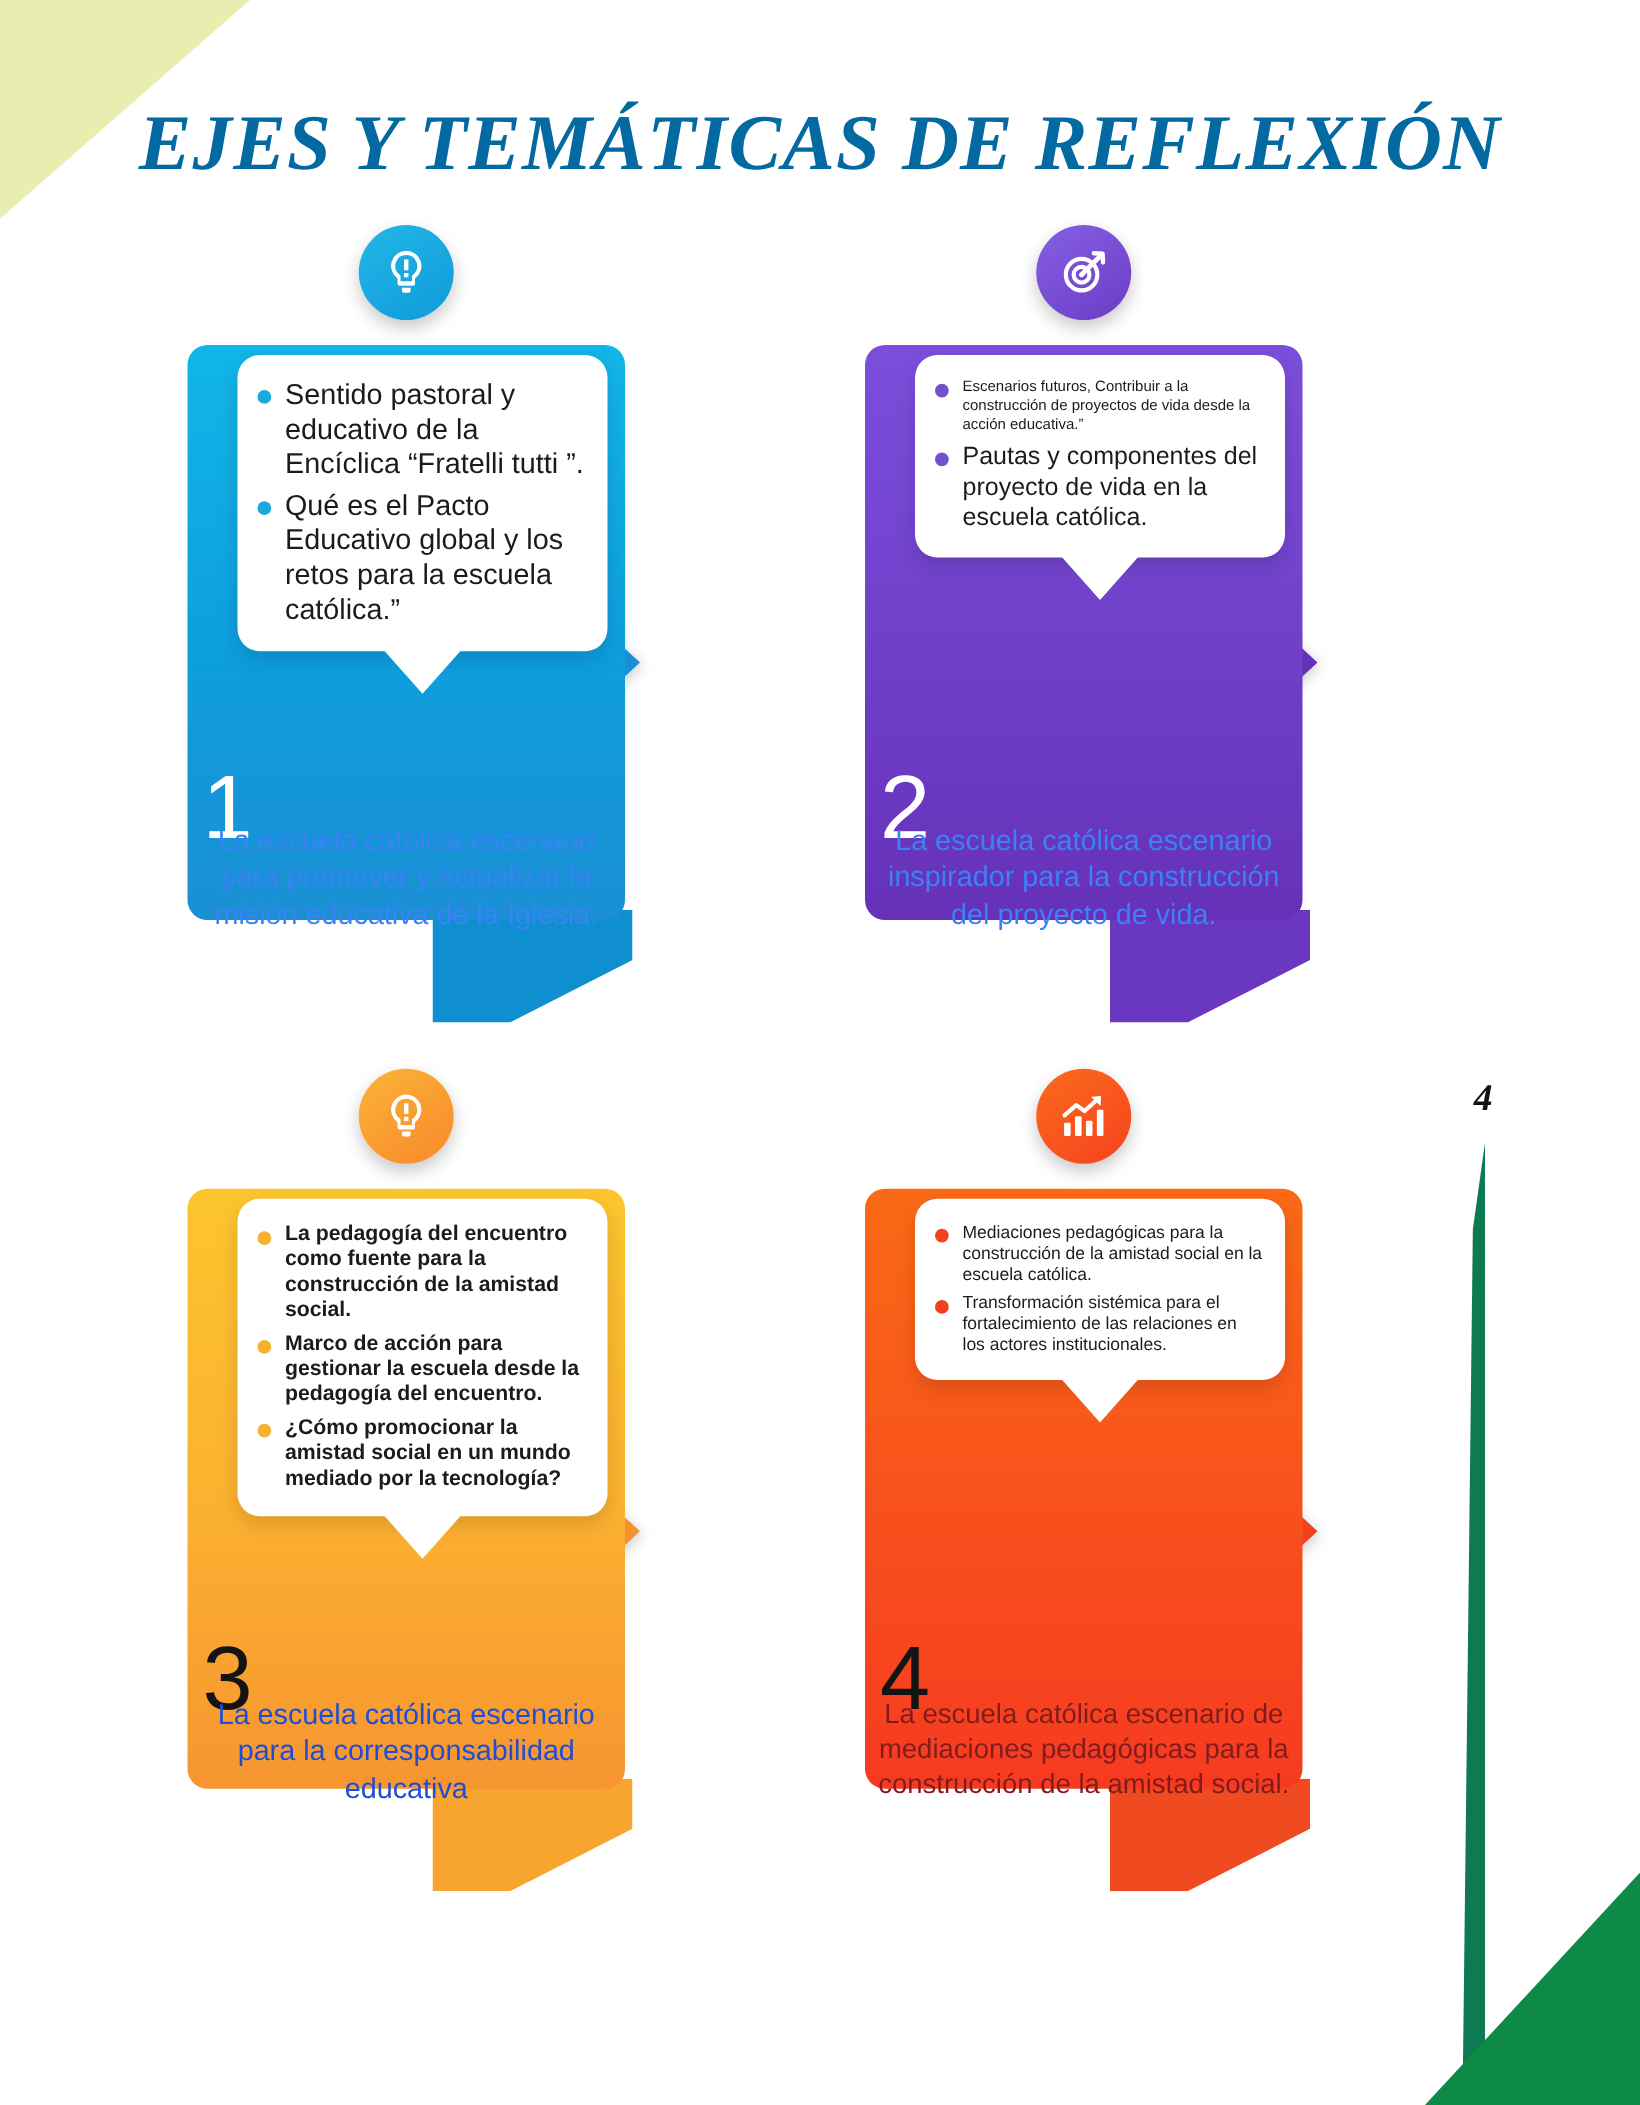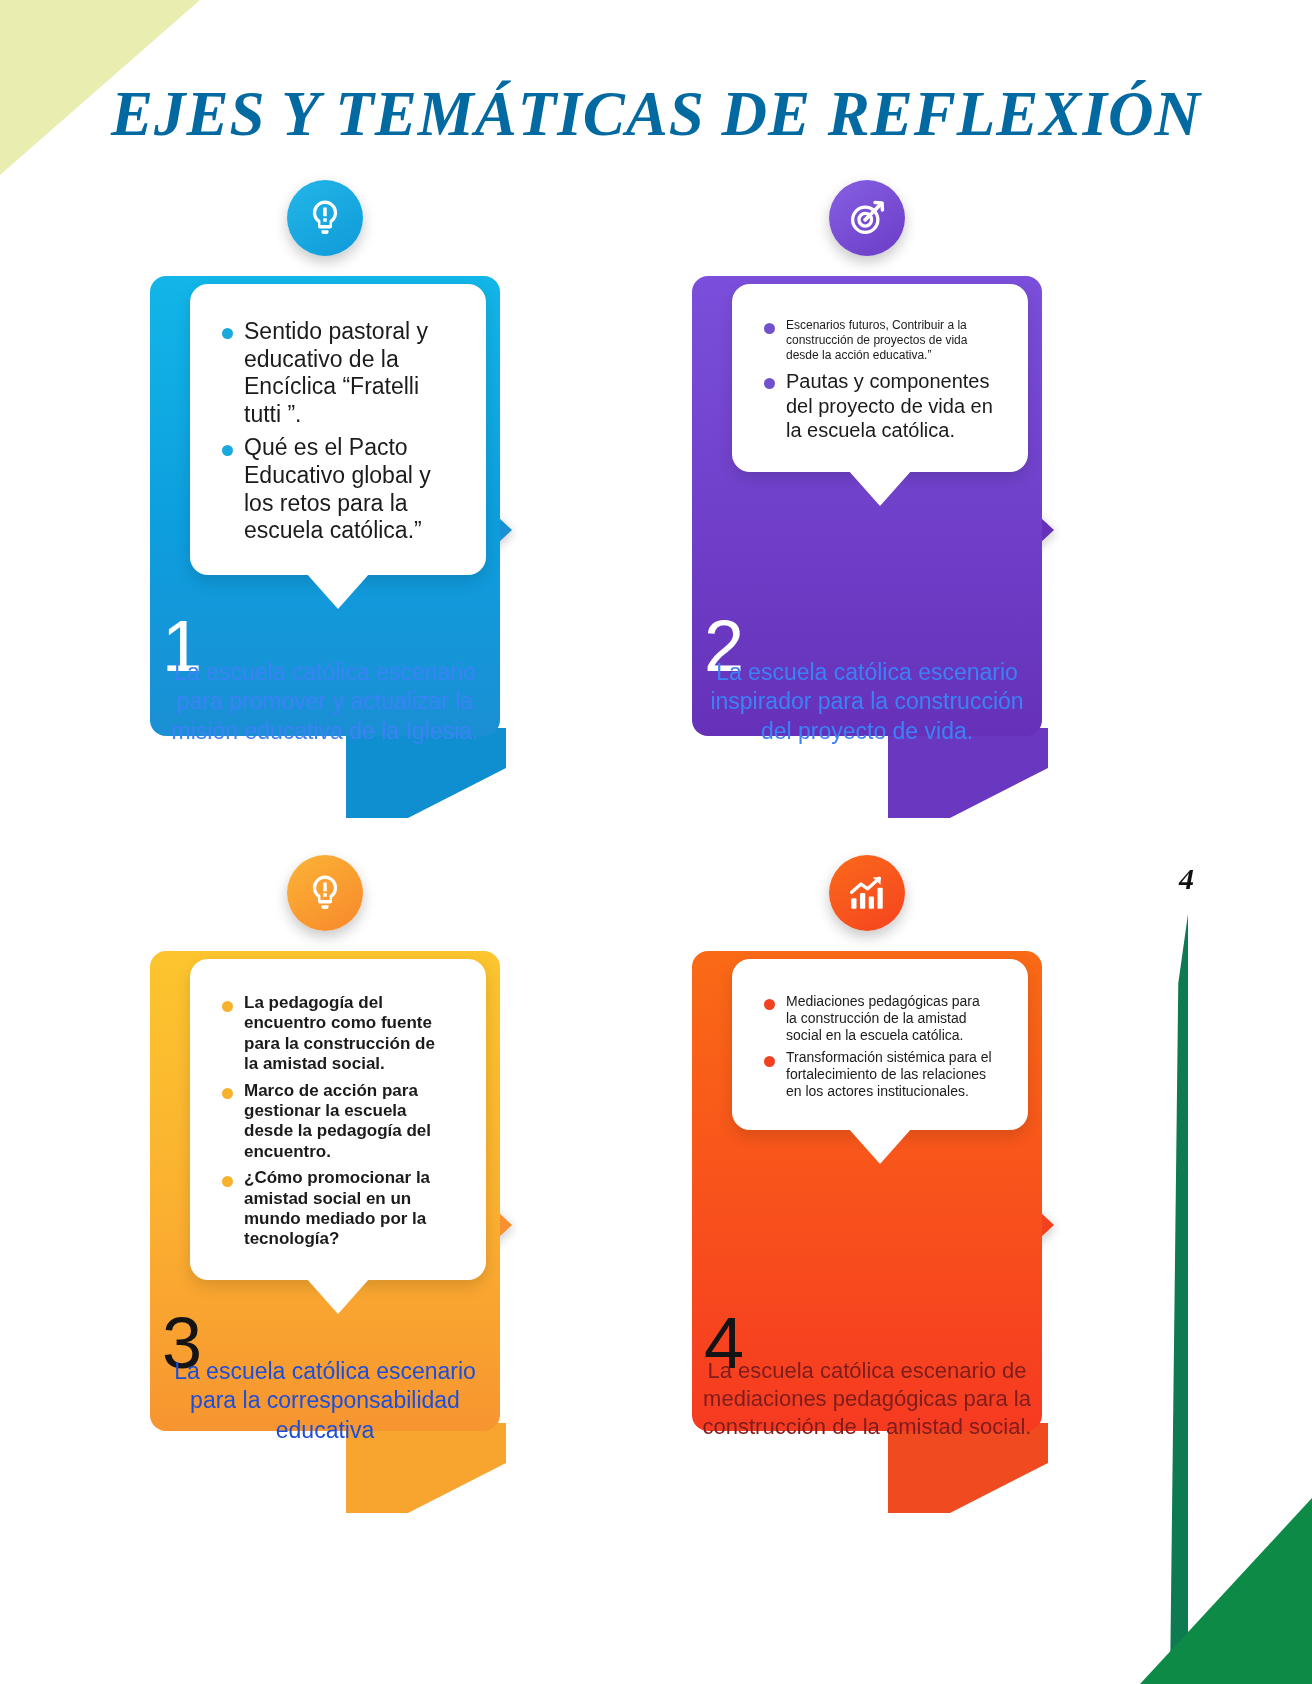--- a/index.html
+++ b/index.html
@@ -105,21 +105,21 @@
   }
   .bubble:after{
     content:"";
     position:absolute;left:50%;bottom:-34px;
     transform:translateX(-50%);
     width:0;height:0;
     border-left:32px solid transparent;
     border-right:32px solid transparent;
     border-top:36px solid #fff;
   }
-  .blist{list-style:none;margin:16px;padding:0;}
+  .blist{list-style:none;margin:0;padding:0;}
   .blist li{
     position:relative;
     padding-left:26px;
     margin-bottom:6px;
     color:#1b1b1b;
   }
   .blist li:before{
     content:"";
     position:absolute;left:4px;top:.45em;
     width:11px;height:11px;border-radius:50%;

